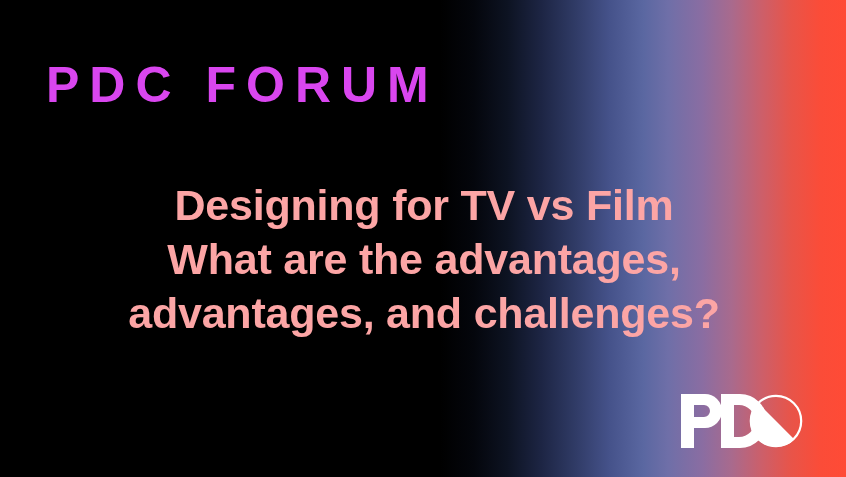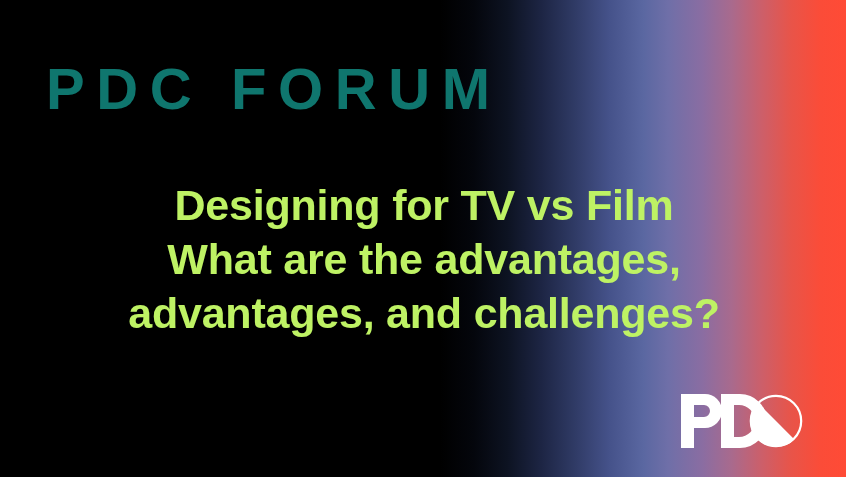--- a/index.html
+++ b/index.html
@@ -63,37 +63,37 @@
 
   .text-layer {
     position: absolute;
     inset: 0;
   }
 
   #forum-kicker {
     position: absolute;
     left: 46px;
     top: 60px;
-    color: #0f766e;
-    font-size: 58px;
+    color: #d946ef;
+    font-size: 50px;
     font-weight: 700;
     letter-spacing: 0.20em;
     line-height: 1;
     white-space: nowrap;
   }
 
   #headline-block {
     position: absolute;
     left: 46px;
     top: 178px;
     width: 756px;
     text-align: center;
   }
   #headline-block .headline-line {
-    color: #bef264;
+    color: #fca5a5;
     font-size: 43px;
     font-weight: 700;
     line-height: 1.26;
     letter-spacing: -0.005em;
     white-space: nowrap;
   }
 
   
   #brand-logo {
     position: absolute;

